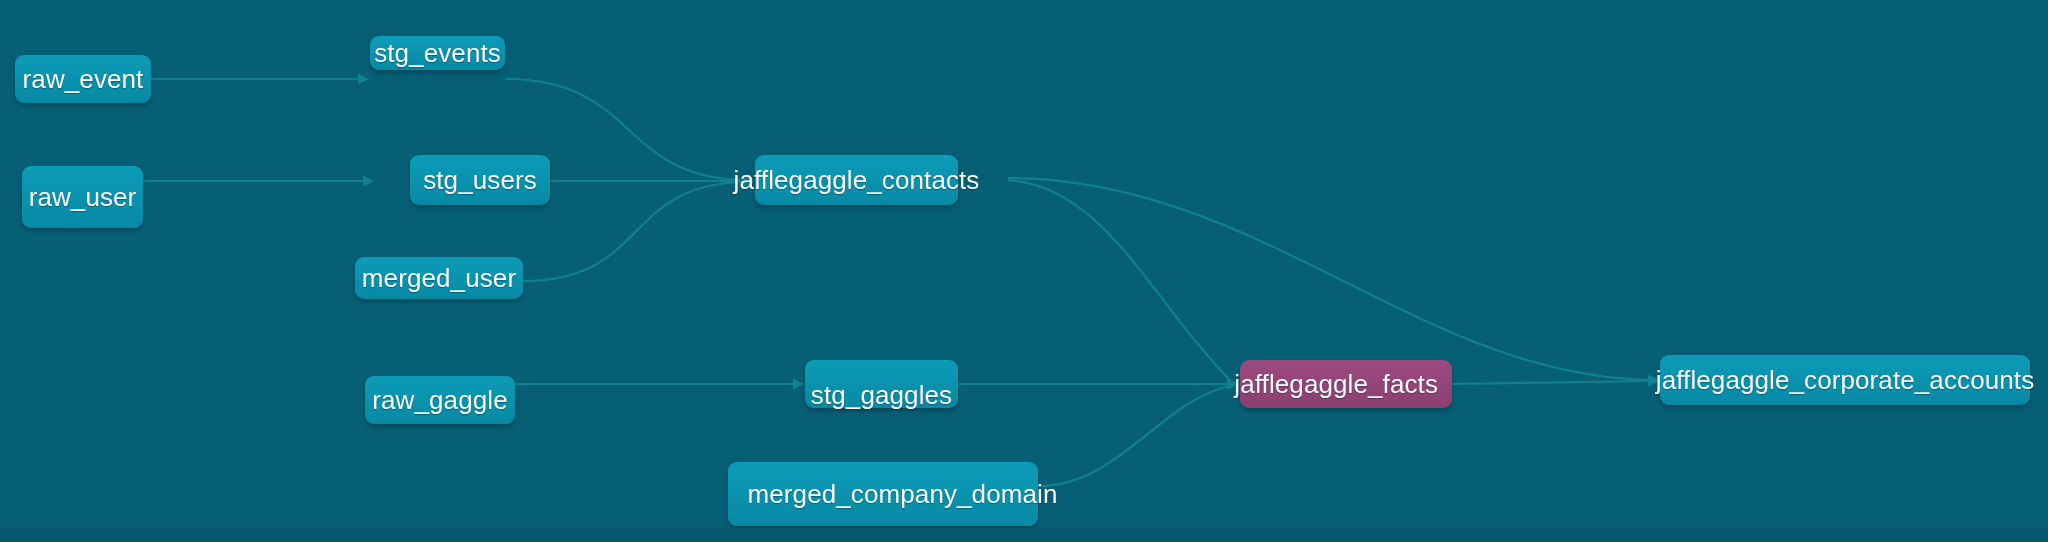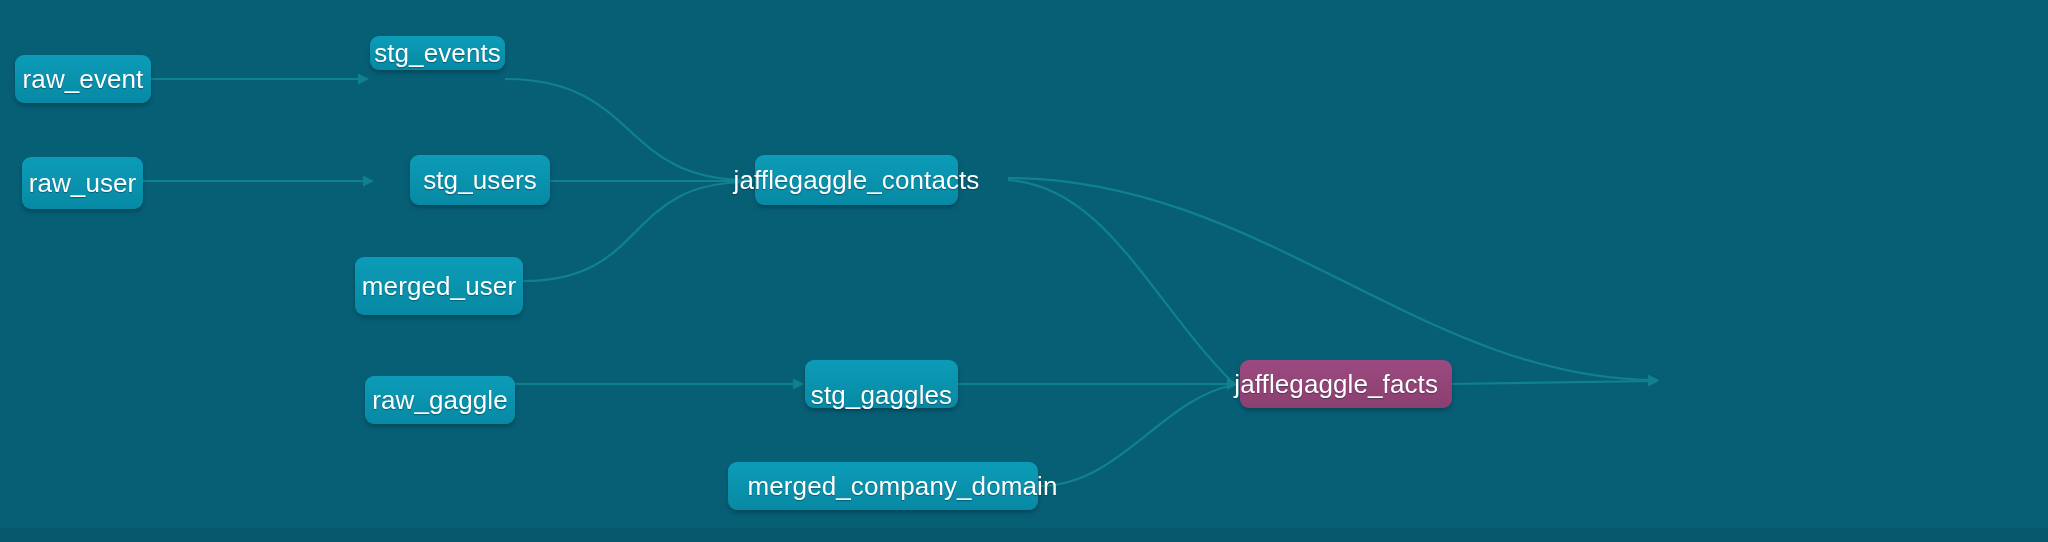--- a/index.html
+++ b/index.html
@@ -105,41 +105,44 @@
       <polygon points="1659,381 1648,375.5 1648,386.5" class="edge-arrow" fill="#10818f"></polygon>
     </svg>
 
   <div id="node-layer">
       <div class="node" style="left: 15px; top: 55px; width: 136px; height: 48px;">
         <span class="node-label">raw_event</span>
       </div>
       <div class="node" style="left: 370px; top: 36px; width: 135px; height: 34px;">
         <span class="node-label">stg_events</span>
       </div>
-      <div class="node" style="left: 22px; top: 157px; width: 121px; height: 52px;">
+      <div class="node" style="left: 22px; top: 166px; width: 121px; height: 62px;">
         <span class="node-label">raw_user</span>
       </div>
       <div class="node" style="left: 375px; top: 155px; width: 140px; height: 50px; margin-left: 35px;">
         <span class="node-label">stg_users</span>
       </div>
-      <div class="node" style="left: 355px; top: 257px; width: 168px; height: 58px;">
+      <div class="node" style="left: 355px; top: 257px; width: 168px; height: 42px;">
         <span class="node-label">merged_user</span>
       </div>
       <div class="node" style="left: 365px; top: 376px; width: 150px; height: 48px;">
         <span class="node-label">raw_gaggle</span>
       </div>
       <div class="node" style="left: 805px; top: 360px; width: 153px; height: 48px; align-items: flex-end;">
         <span class="node-label">stg_gaggles</span>
       </div>
       <div class="node" style="left: 755px; top: 155px; width: 203px; height: 50px;">
         <span class="node-label">jafflegaggle_contacts</span>
       </div>
-      <div class="node" style="left: 728px; top: 462px; width: 310px; height: 48px; padding-left: 39px;">
+      <div class="node" style="left: 728px; top: 462px; width: 310px; height: 64px; padding-left: 39px;">
         <span class="node-label">merged_company_domain</span>
       </div>
       <div class="node model-node" style="left: 1240px; top: 360px; width: 212px; height: 48px; justify-content: flex-end;">
         <span class="node-label">jafflegaggle_facts</span>
+      </div>
+      <div class="node" style="left: 1660px; top: 355px; width: 370px; height: 50px;">
+        <span class="node-label">jafflegaggle_corporate_accounts</span>
       </div>
     </div>
 
   <div id="bottom-band" style="background: rgb(6, 88, 108);"></div>
 
 </div>
 
 </body></html>

